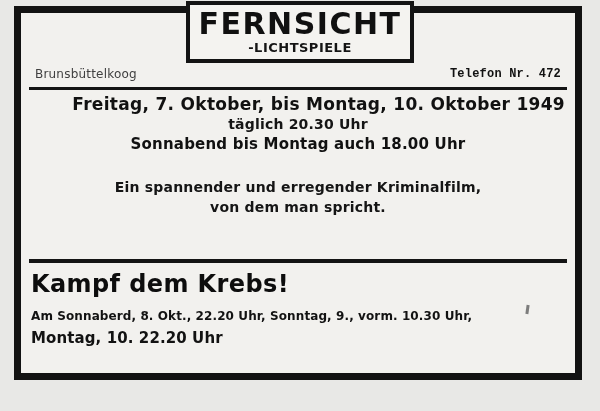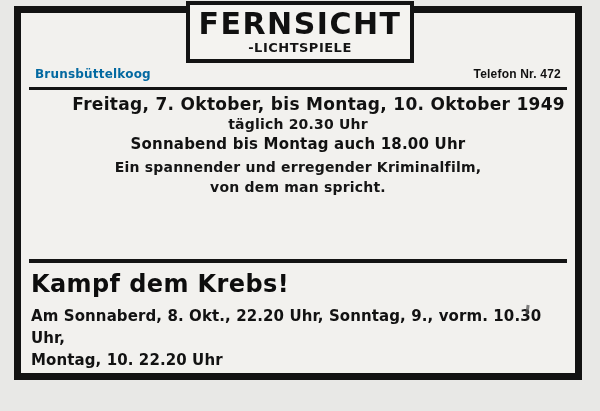--- a/index.html
+++ b/index.html
@@ -70,30 +70,30 @@
     top: 54px;
     left: 14px;
     right: 14px;
     height: 18px;
   }
   .place {
     position: absolute;
     left: 0;
     top: 0;
     font-family: "DejaVu Sans", sans-serif;
-    font-weight: bold;
+    font-weight: normal;
     font-size: 12px;
-    color: #0369a1;
+    color: #404040;
     letter-spacing: 0.2px;
   }
   .phone {
     position: absolute;
     right: 0;
     top: 0;
-    font-family: Liberation Sans, sans-serif;
+    font-family: Liberation Mono, monospace;
     font-weight: bold;
     font-size: 12px;
     color: #111;
     letter-spacing: 0.2px;
   }
   .rule-top {
     position: absolute;
     left: 8px;
     right: 8px;
     top: 74px;
@@ -143,21 +143,21 @@
     color: #0d0d0d;
     letter-spacing: 0.5px;
     margin-top: 6px;
   }
   .film-desc1 {
     font-family: "DejaVu Sans", sans-serif;
     font-weight: bold;
     font-size: 14px;
     line-height: 20px;
     color: #151515;
-    margin-top: 2px;
+    margin-top: 22px;
     letter-spacing: 0.2px;
   }
   .film-desc2 {
     font-family: "DejaVu Sans", sans-serif;
     font-weight: bold;
     font-size: 14px;
     line-height: 20px;
     color: #151515;
     letter-spacing: 0.2px;
   }
@@ -192,21 +192,21 @@
     font-family: "DejaVu Sans", sans-serif;
     font-weight: bold;
     font-size: 14px;
     line-height: 20px;
     color: #151515;
     letter-spacing: 0.2px;
   }
   .film2-times1 {
     font-family: "DejaVu Sans", sans-serif;
     font-weight: bold;
-    font-size: 15px;
+    font-size: 12px;
     line-height: 22px;
     color: #121212;
     letter-spacing: 0.1px;
     margin-top: 6px;
   }
   .film2-times2 {
     font-family: "DejaVu Sans", sans-serif;
     font-weight: bold;
     font-size: 15px;
     line-height: 22px;

